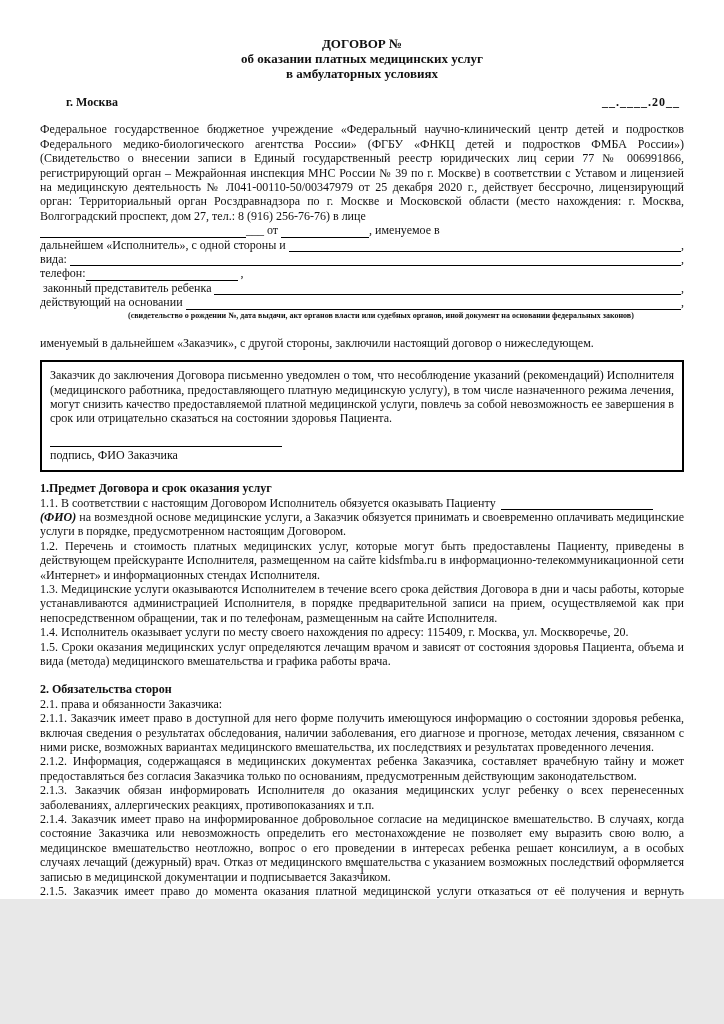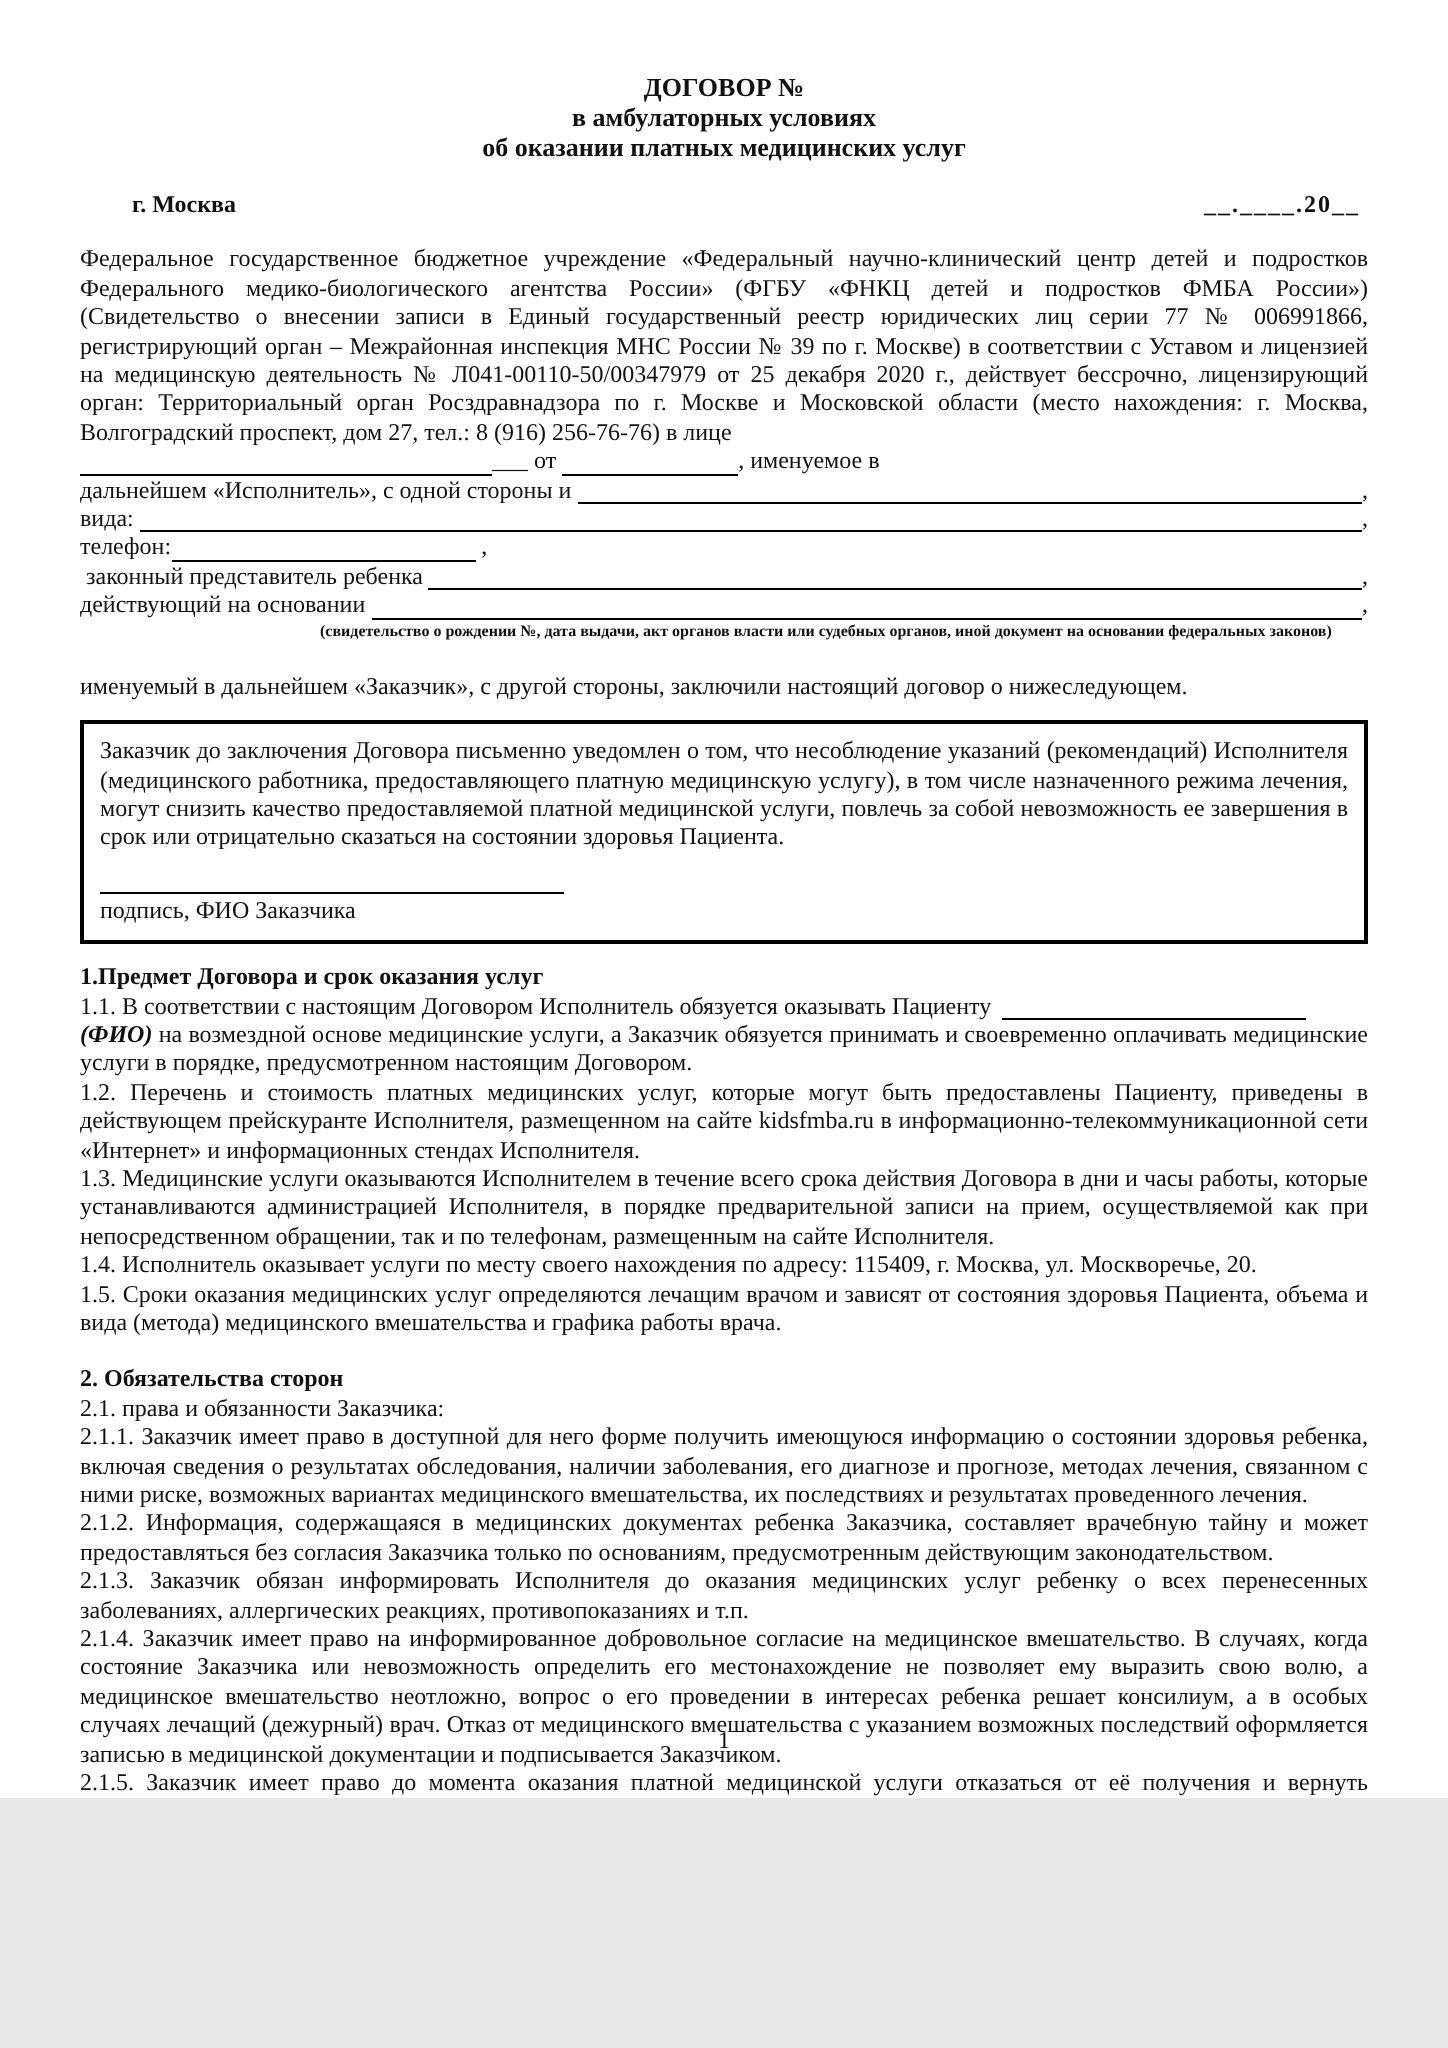--- a/index.html
+++ b/index.html
@@ -22,21 +22,21 @@
   .just{ text-align:justify; }
   .fill-row{ display:flex; align-items:flex-end; }
   .fill-row .txt{ white-space:pre; }
   .blank{ border-bottom:1px solid #000; flex:1 1 auto; height:11px; }
   .blank.b-first{ flex:0 1 206px; }
   .blank.b-short{ flex:0 1 88px; min-width:50px; }
   .blank.b-phone{ flex:0 0 152px; }
   .blank.b-fio{ flex:0 1 152px; margin-left:5px; }
   .caption{ font-weight:bold; font-size:8px; line-height:9px; }
   .caption.c-child{ margin:1px 0 2px 212px; }
-  .caption.c-basis{ margin:1px 0 2px 120px; }
+  .caption.c-basis{ margin:1px 0 2px 88px; }
   .p-customer{ margin-top:16px; }
   .notice-box{
     border:2px solid #000;
     margin-top:10px;
     padding:6px 8px 8px 8px;
   }
   .sig-line{ width:232px; border-bottom:1px solid #000; height:10px; margin-top:10px; }
   .sig-caption{ margin-top:1px; }
   .h-bold{ font-weight:bold; }
   .sec1-h{ margin-top:9px; }
@@ -48,22 +48,22 @@
   }
   .rep-indent{ padding-left:3px; }
 </style>
 </head>
 <body>
 
 <div class="page">
 
   <div class="title">
     <div>ДОГОВОР №</div>
+    <div>об оказании платных медицинских услуг</div>
     <div>в амбулаторных условиях</div>
-    <div>об оказании платных медицинских услуг</div>
   </div>
 
   <div class="city-row">
     <span class="city">г. Москва</span>
     <span class="date">__.____.20__</span>
   </div>
 
   <p class="just" style="margin-top:13px">Федеральное государственное бюджетное учреждение «Федеральный научно-клинический центр детей и подростков Федерального медико-биологического агентства России» (ФГБУ «ФНКЦ детей и подростков ФМБА России») (Свидетельство о внесении записи в Единый государственный реестр юридических лиц серии 77 № 006991866, регистрирующий орган – Межрайонная инспекция МНС России № 39 по г. Москве) в соответствии с Уставом и лицензией на медицинскую деятельность № Л041-00110-50/00347979 от 25 декабря 2020 г., действует бессрочно, лицензирующий орган: Территориальный орган Росздравнадзора по г. Москве и Московской области (место нахождения: г. Москва, Волгоградский проспект, дом 27, тел.: 8 (916) 256-76-76) в лице</p>
 
   <div class="fill-row">

